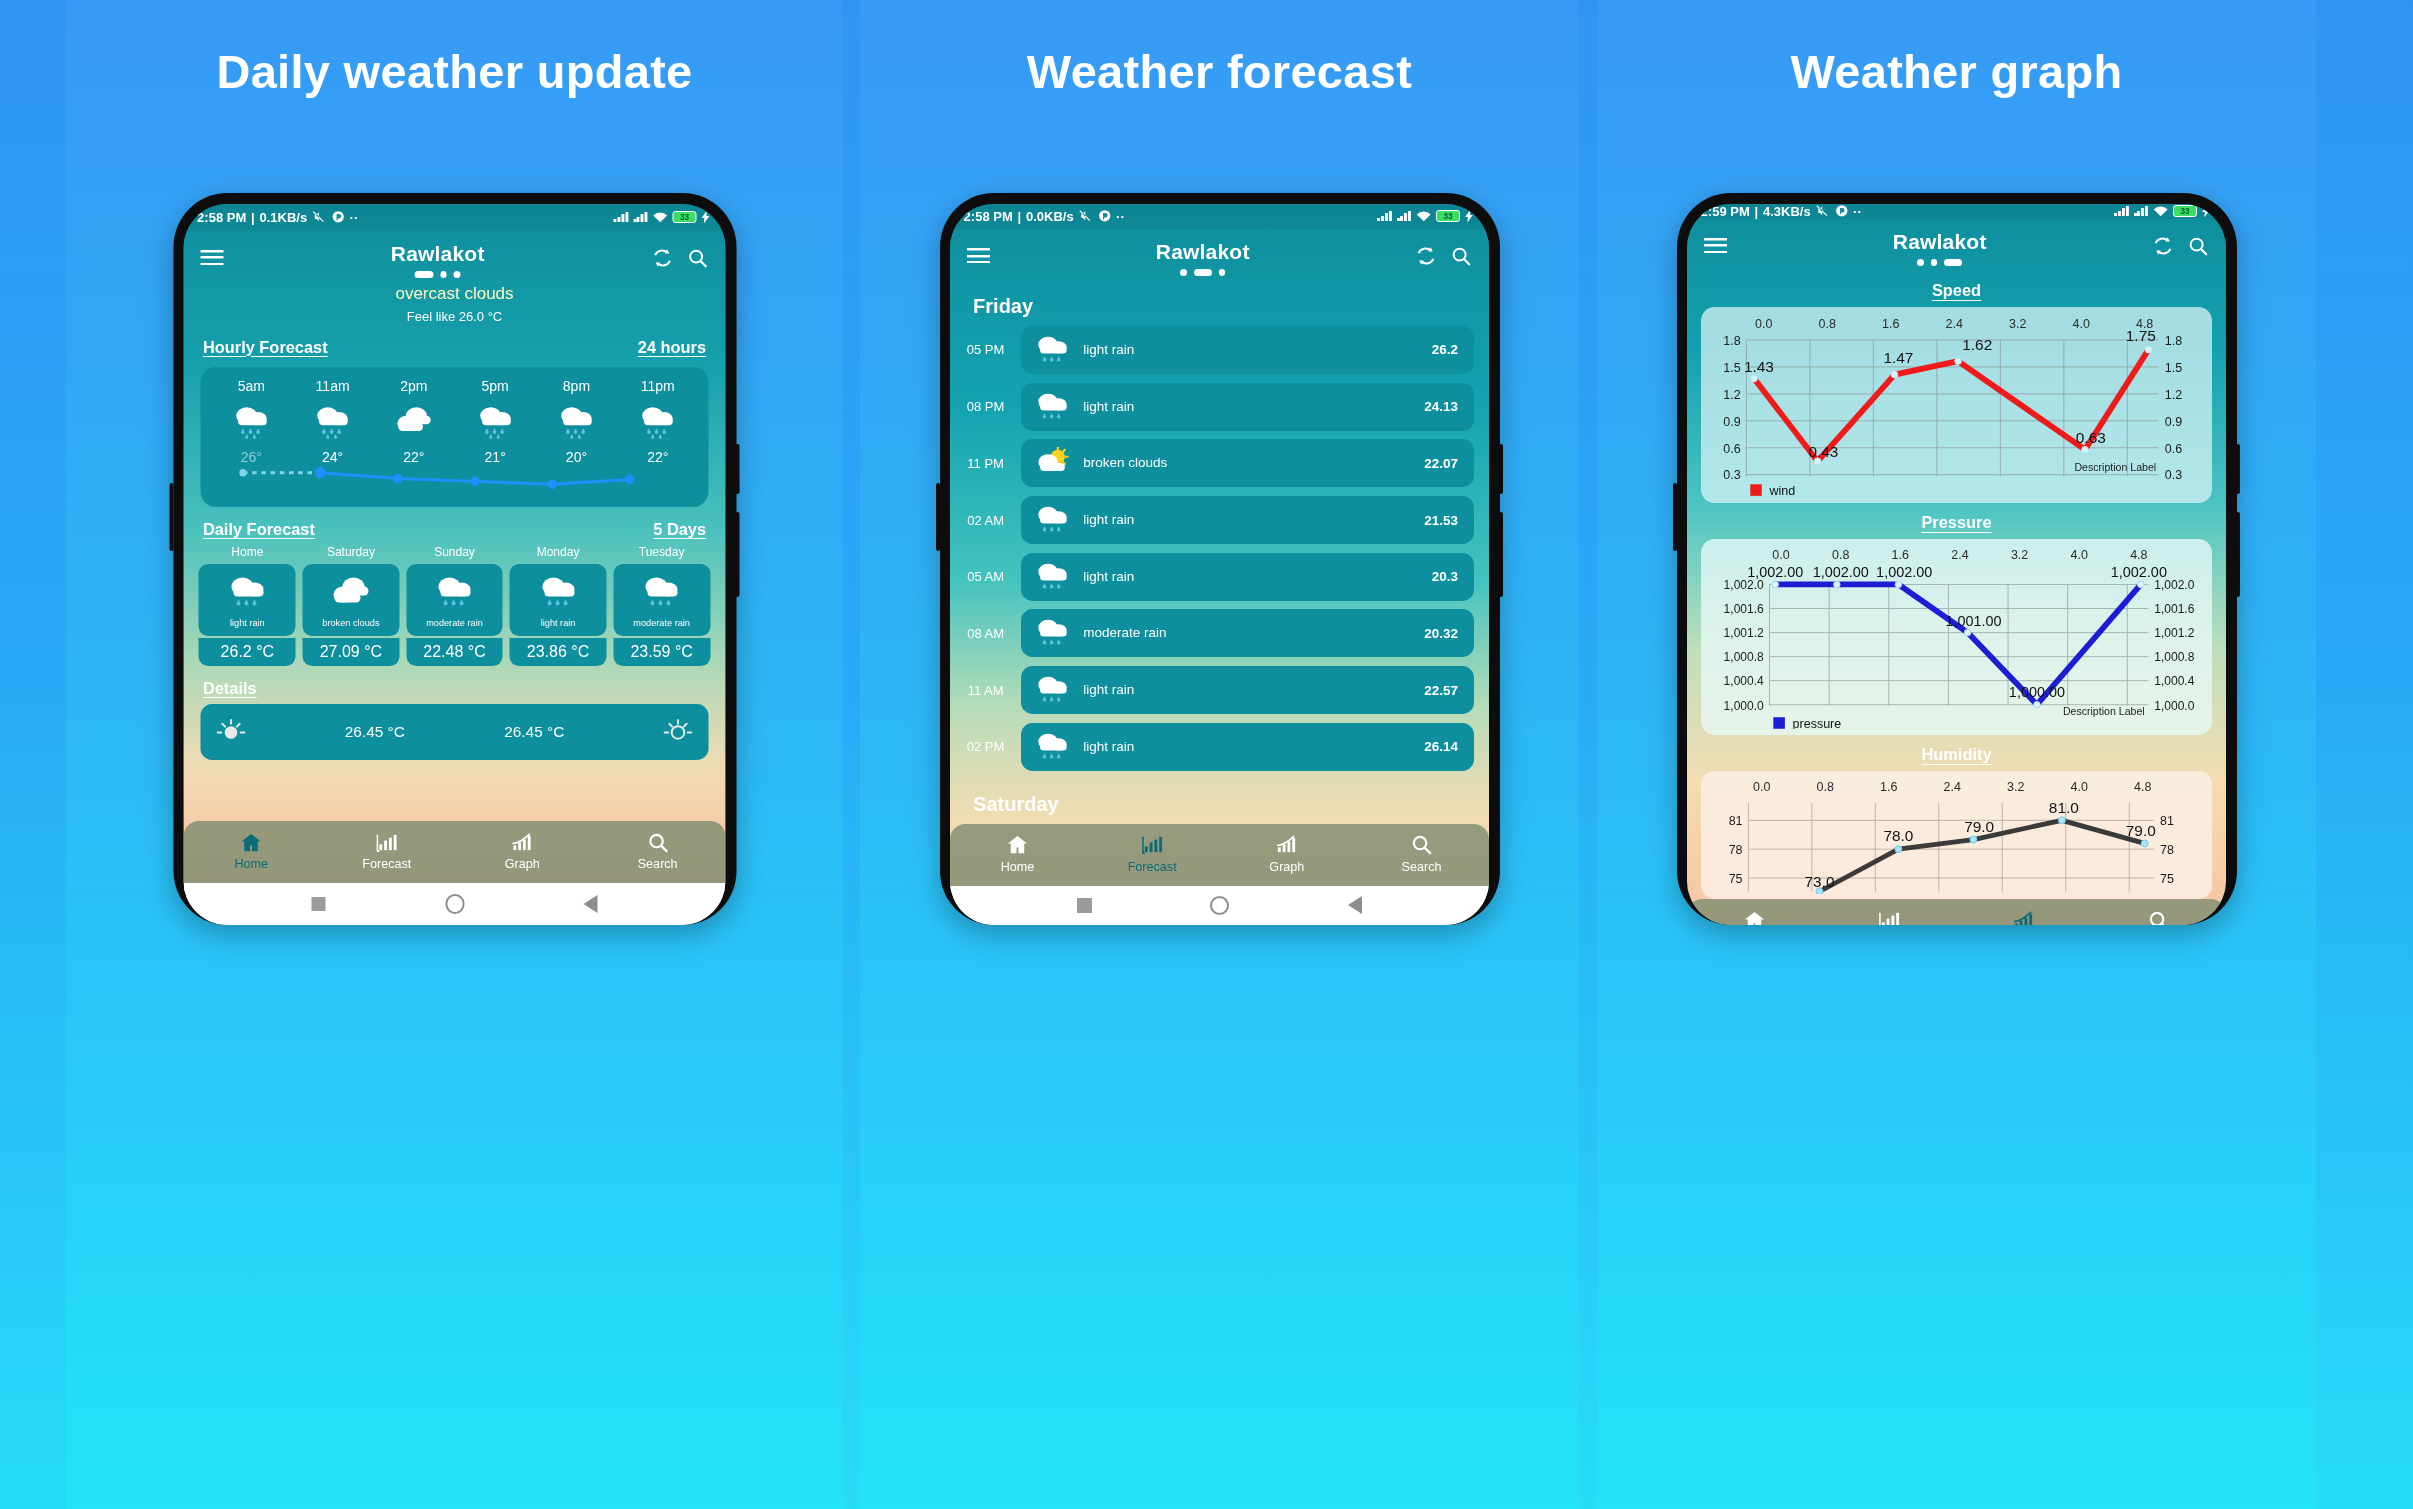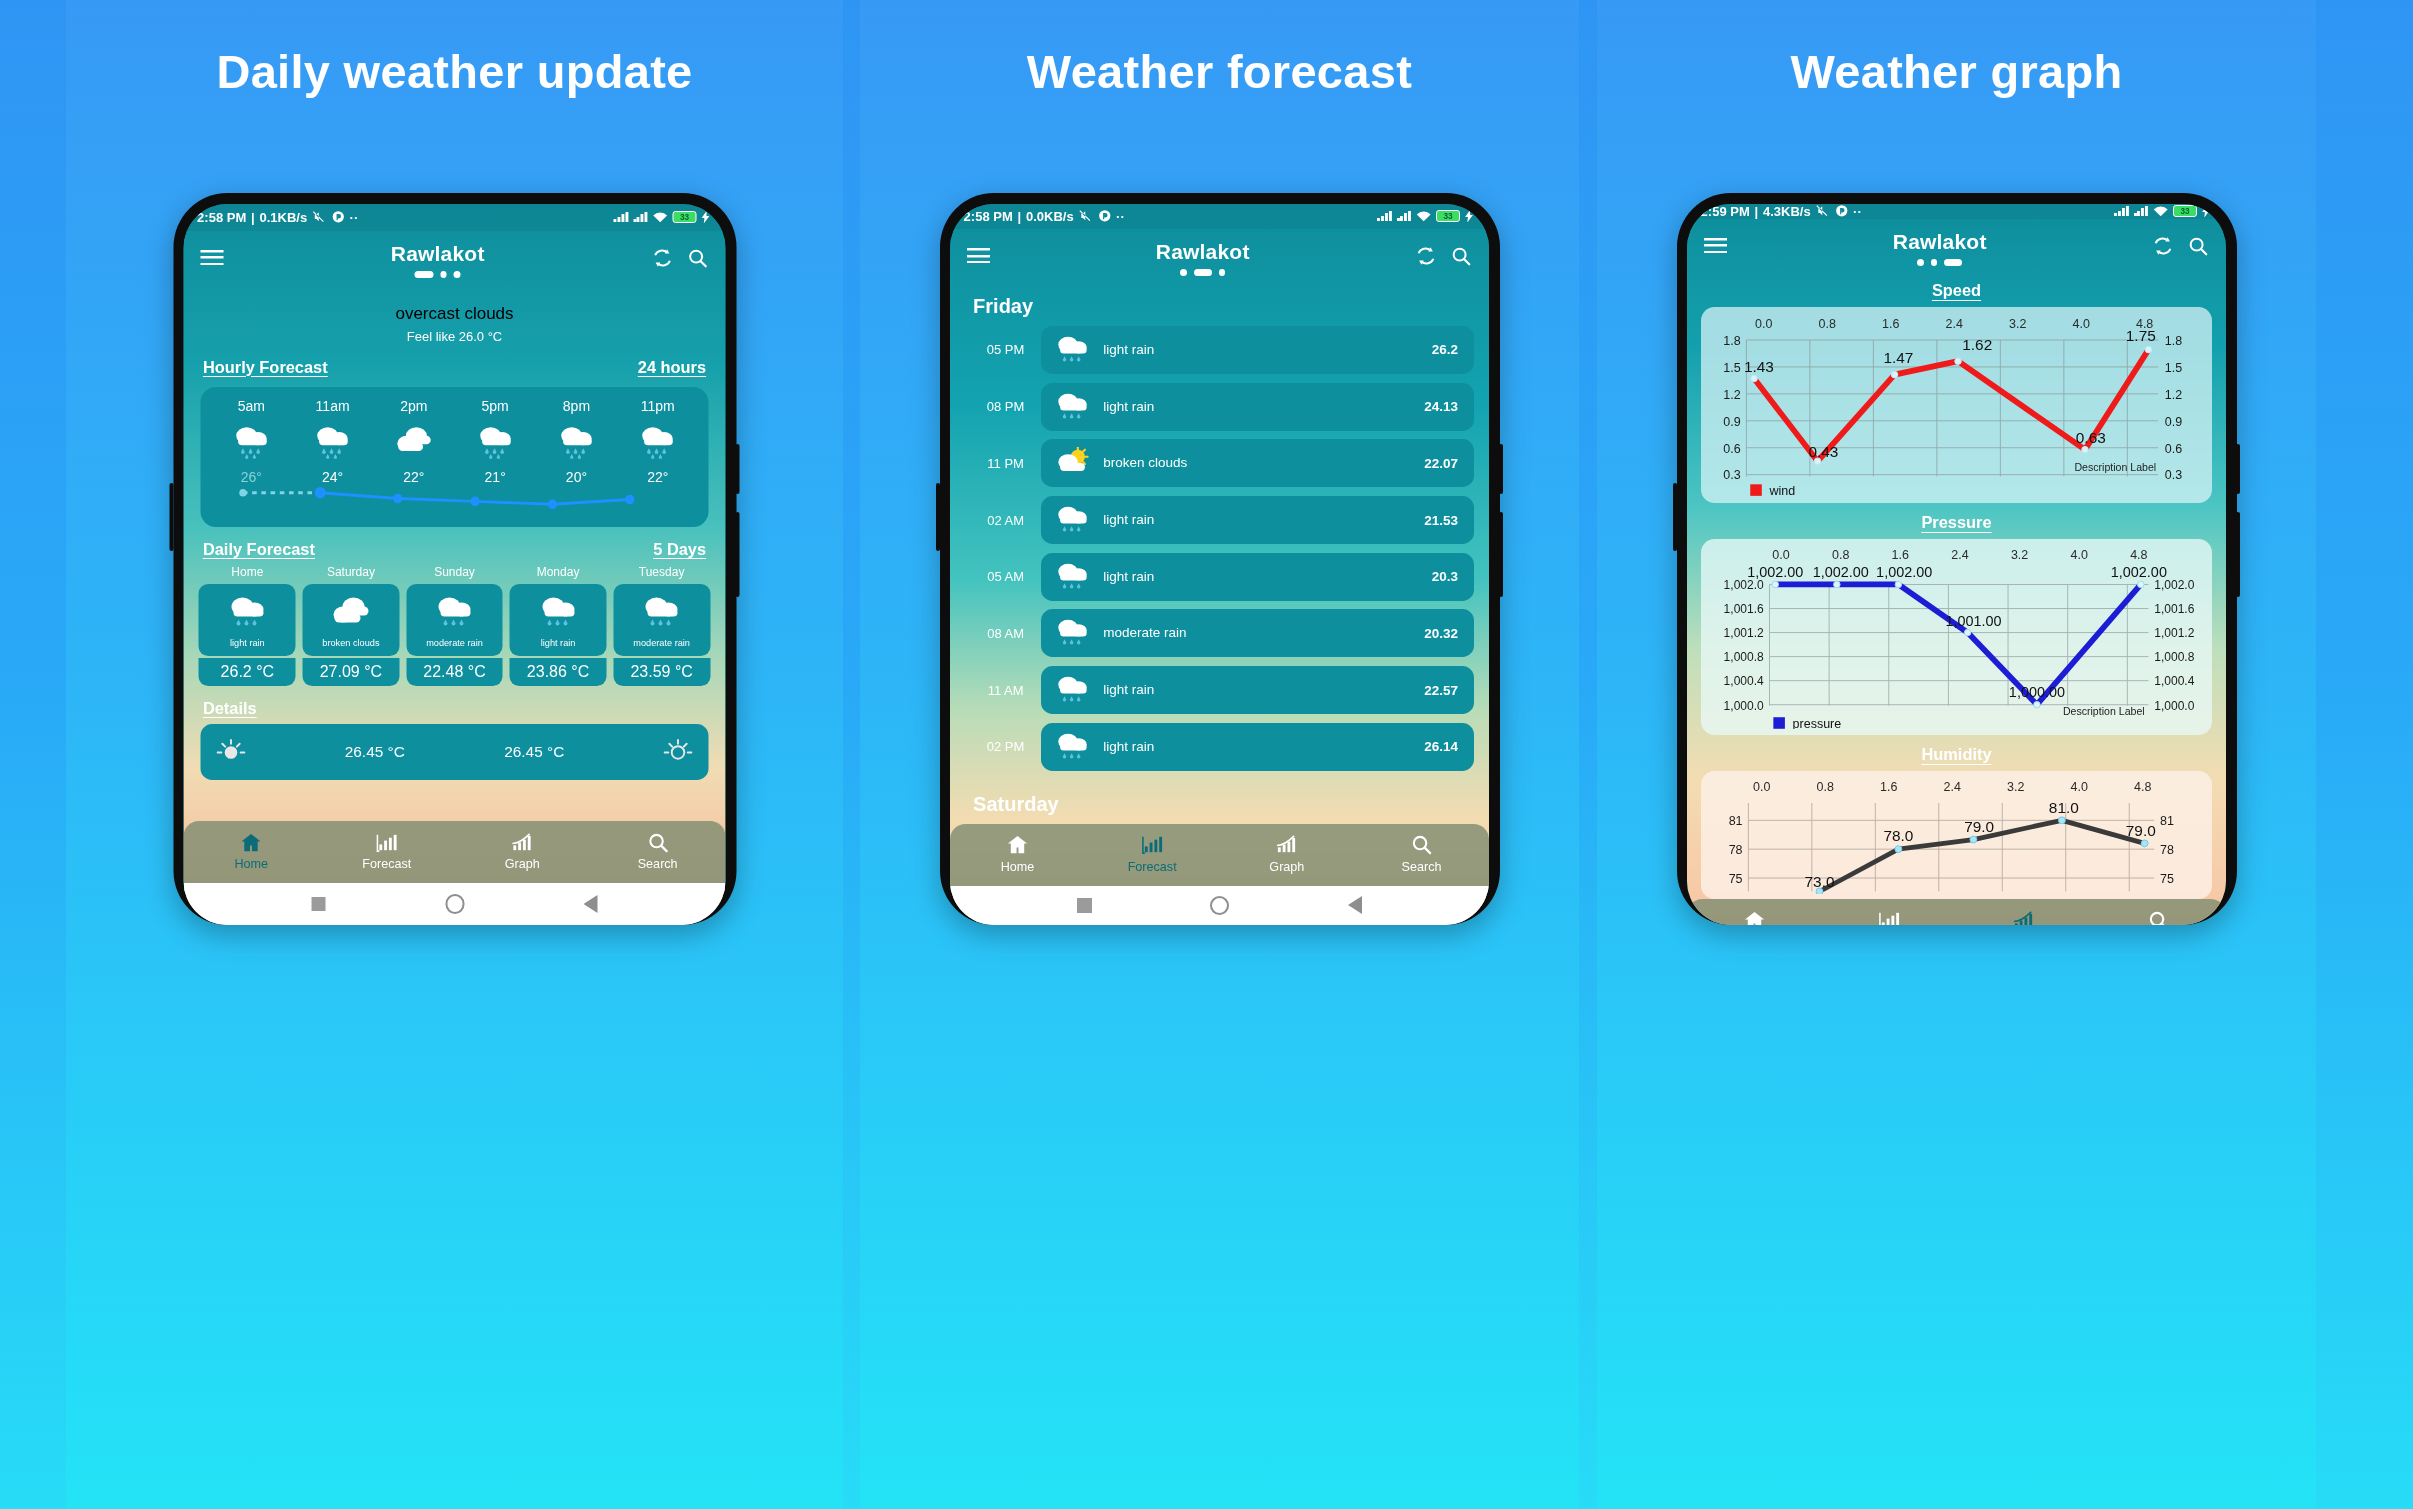--- a/index.html
+++ b/index.html
@@ -95,21 +95,21 @@
                      linear-gradient(#fff,#fff) 0 100%/100% 2.5px no-repeat; }
   .title-wrap { flex:1; text-align:center; }
   .city { color:#fff; font-size:21px; font-weight:700; letter-spacing:0.2px; }
   .dots { display:flex; gap:6.8px; justify-content:center; margin-top:4.8px; }
   .dot { width:6.8px; height:6.8px; border-radius:3.9px; background:#fff; }
   .dot.active { width:18.3px; }
   .bar-icons { display:flex; gap:12.6px; margin-top:4.8px; }
   .ic { width:22px; height:22px; }
 
   
-  .cond { text-align:center; color:#000000; font-size:17px; margin-top:20px; }
+  .cond { text-align:center; color:#fef9c3; font-size:17px; margin-top:0; }
   .temp-row { display:flex; align-items:center; justify-content:center; gap:15.4px; margin-top:1.9px; }
   .temp-big { color:#fff; font-size:39px; font-weight:700; }
   .feel { text-align:center; color:#fff; font-size:13px; margin-top:5.8px; }
 
   .sec-head { display:flex; justify-content:space-between; align-items:baseline;
               padding:0 19.3px; margin-top:13.5px; }
   .sec-head .l, .sec-head .r {
     color:#fff; font-weight:700; font-size:16.4px;
     text-decoration:underline; text-underline-offset:2.9px; }
 
@@ -153,21 +153,21 @@
     justify-content:space-around; padding:0 68px;
   }
   .abtn-sq { width:14.5px; height:14.5px; background:#9b9b9b; }
   .abtn-ci { width:19.3px; height:19.3px; border:2.9px solid #8e8e8e; border-radius:50%; }
   .abtn-tr { width:0; height:0; border-top:9.7px solid transparent;
              border-bottom:9.7px solid transparent; border-right:14.5px solid #8e8e8e; }
 
   
   .daylabel { color:#fff; font-size:20px; font-weight:700; padding:13.5px 0 7.7px 23px; }
   .flist { padding:0 15.4px 0 0; }
-  .frow { display:flex; align-items:center; margin-bottom:8.7px;padding-left:20px; }
+  .frow { display:flex; align-items:center; margin-bottom:8.7px; }
   .ftime { width:71px; text-align:center; color:#fff; font-size:13px; }
   .fcard { flex:1; background:#0d8f9e; border-radius:11.6px; height:48px;
            display:flex; align-items:center; padding:0 15.4px 0 11.6px; }
   .fdesc { color:#fff; font-size:13.5px; margin-left:11.6px; flex:1; line-height:1.05; }
   .fval { color:#fff; font-size:13.5px; font-weight:700; }
 
   
   .gtitle { text-align:center; color:#fff; font-size:16.4px; font-weight:700;
             text-decoration:underline; text-underline-offset:3.9px; margin:9.7px 0 6.8px; }
   .gcard { margin:0 13.5px; border-radius:13.5px; padding:7.7px 5.8px 5.8px;

